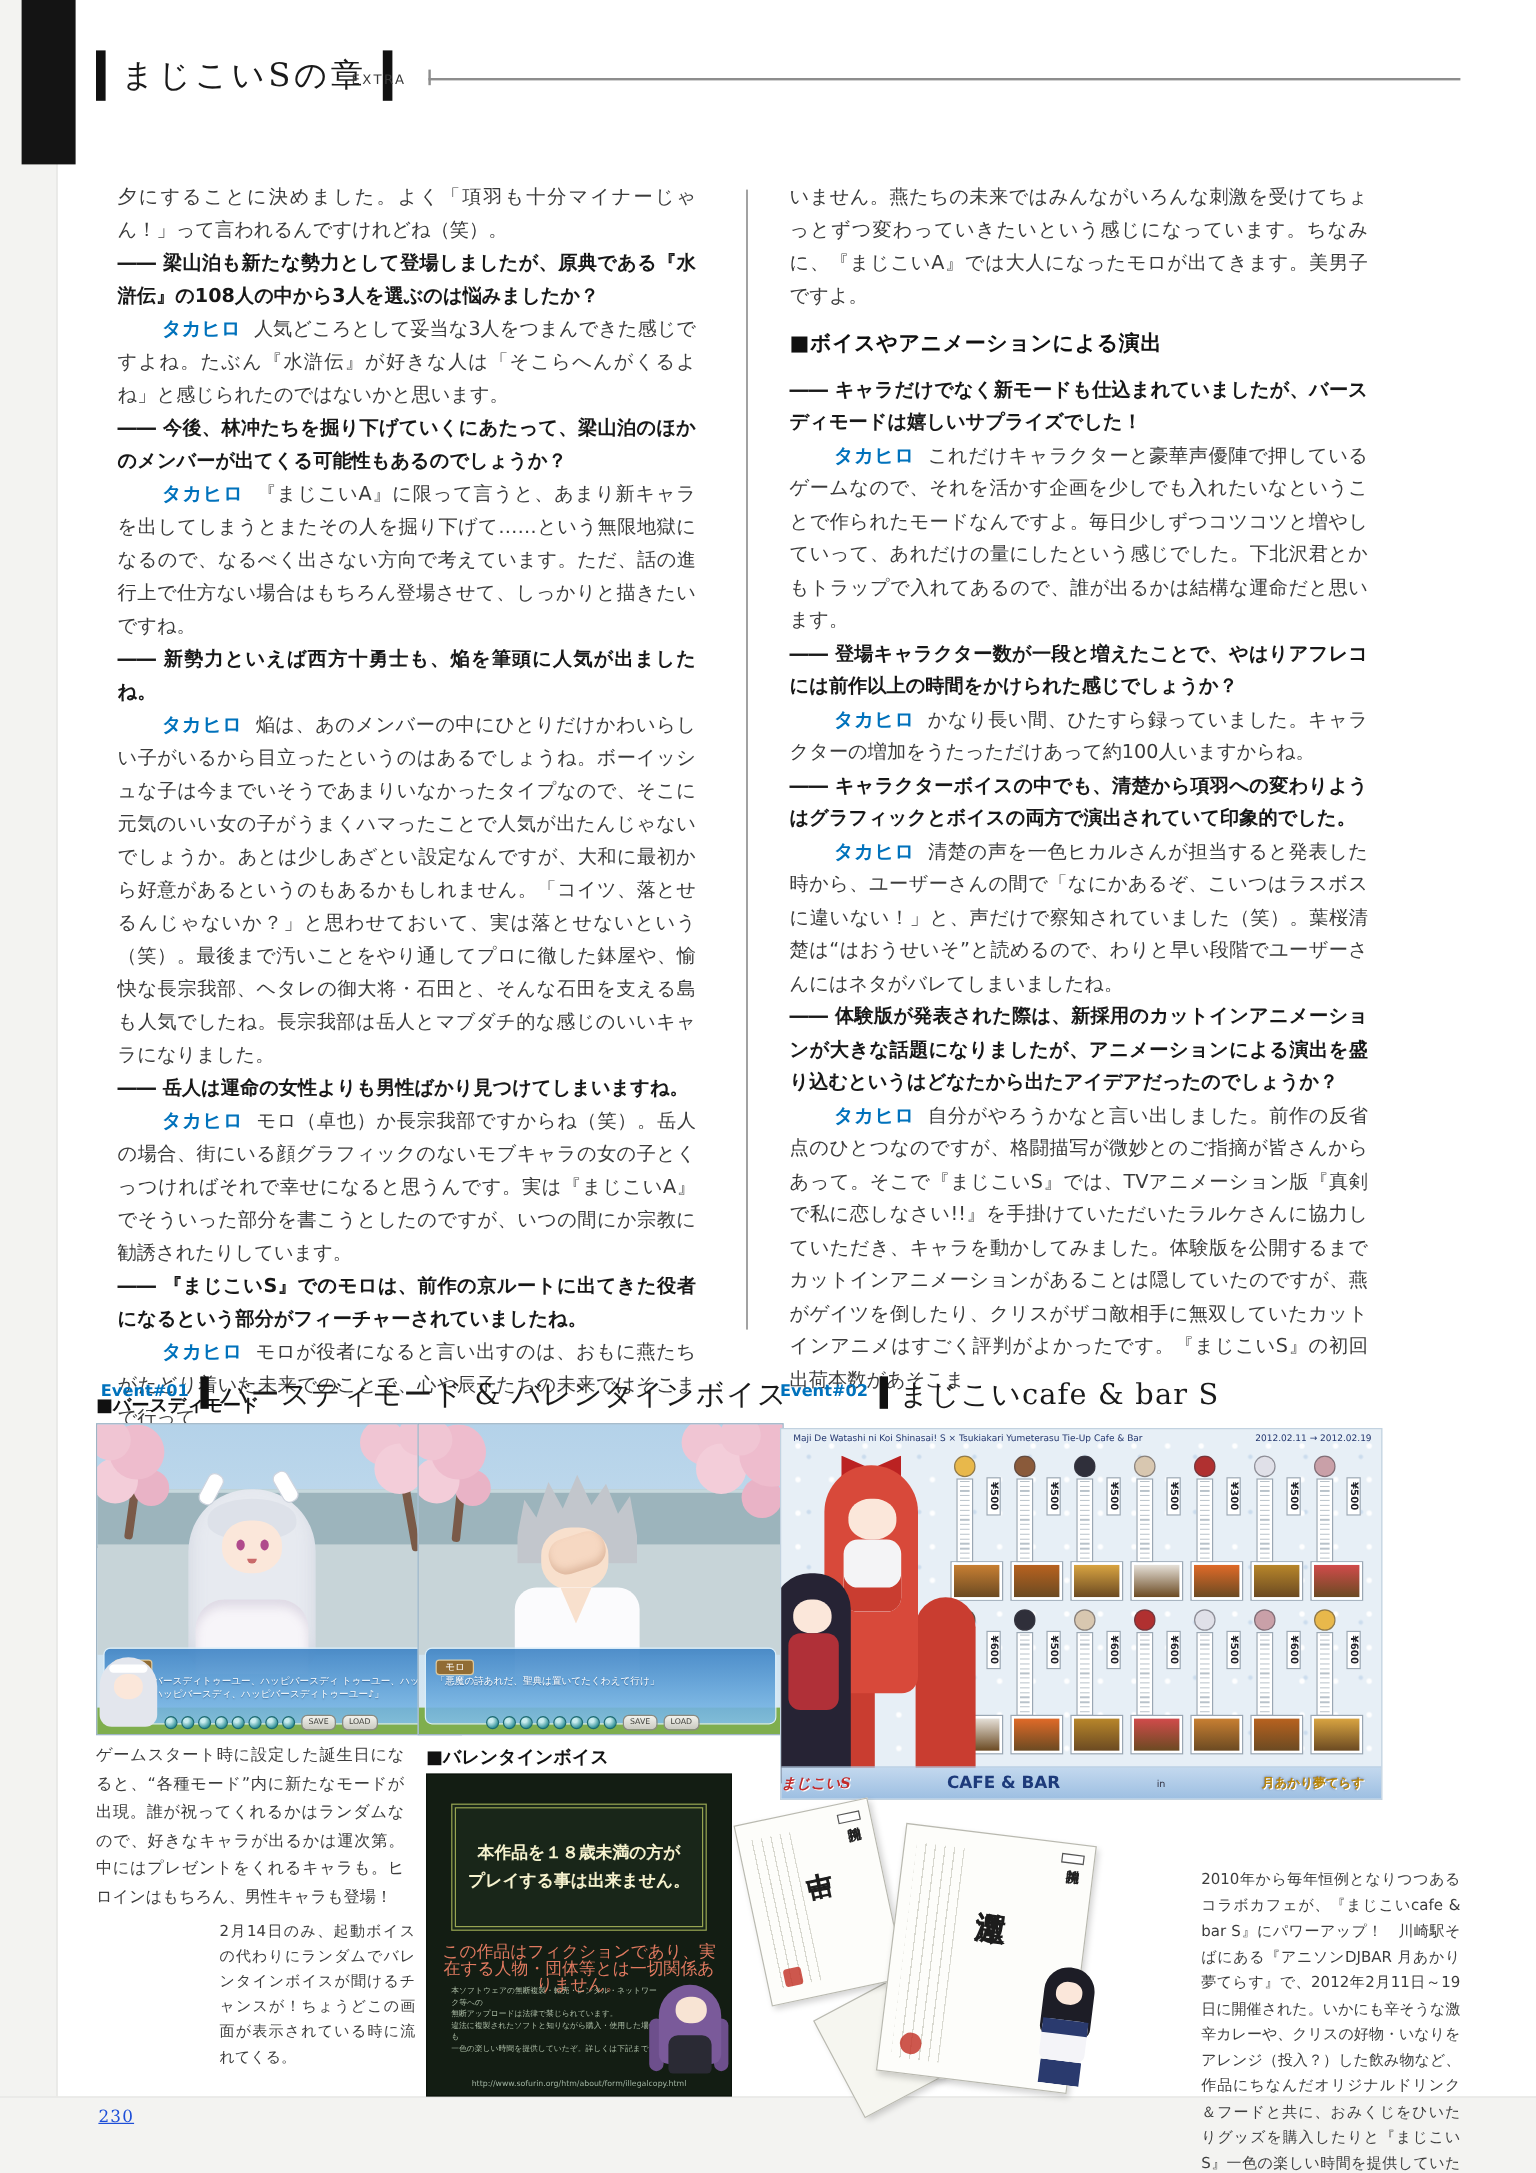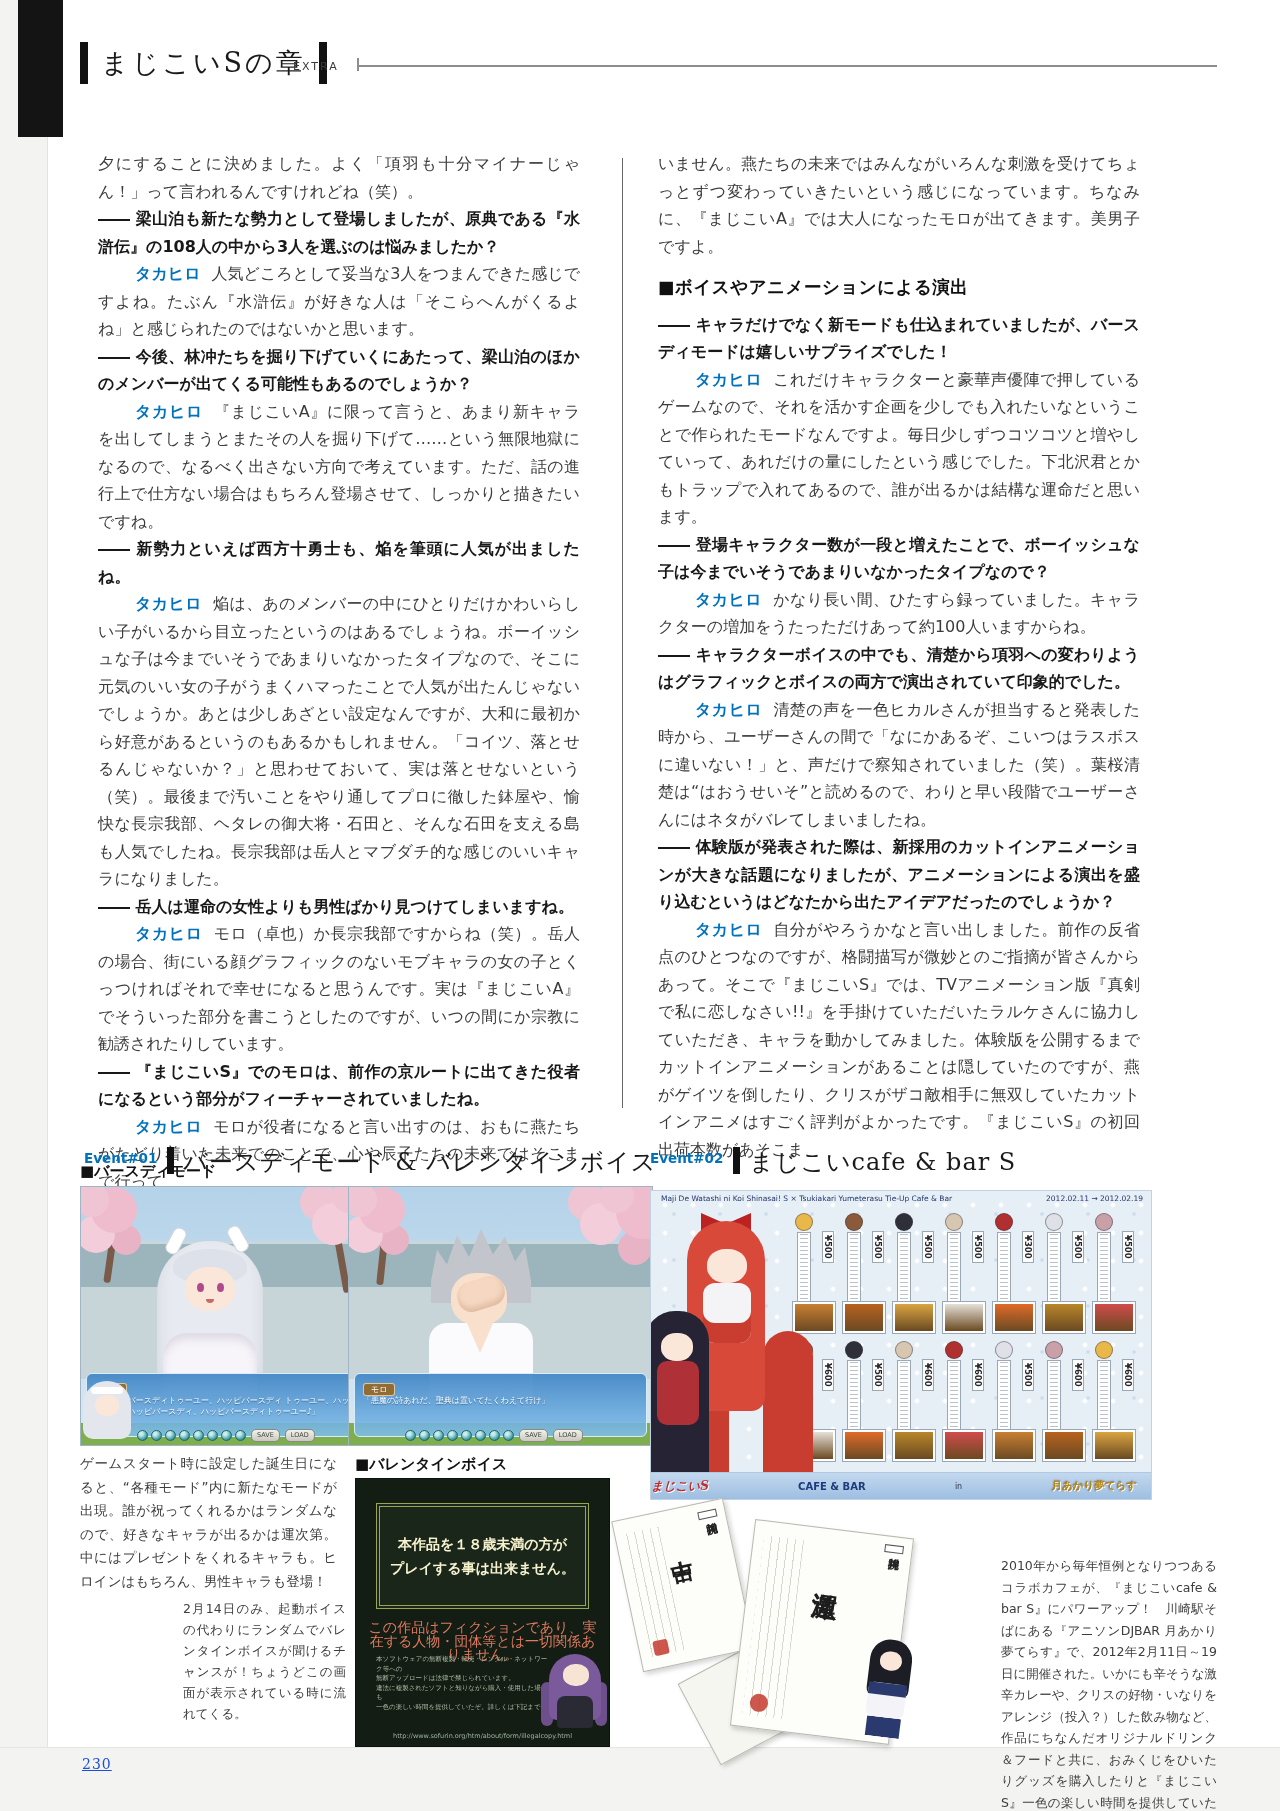--- a/index.html
+++ b/index.html
@@ -124,21 +124,21 @@
          background-position:2px 2px;background-repeat:repeat-y;}
   .price{position:absolute;right:2px;top:18px;writing-mode:vertical-rl;text-orientation:mixed;
          font-size:8.5px;font-weight:bold;color:#23232a;background:#fff;border:1px solid #9aa7b4;padding:3px 0;}
   .photo{position:absolute;left:2px;bottom:2px;width:38px;height:27px;border:2px solid #fff;
          box-shadow:0 0 0 1px #9aa7b4;}
   .poster-footer{position:absolute;left:0;right:0;bottom:0;height:26px;display:flex;align-items:center;
                  justify-content:space-between;gap:8px;padding-right:14px;
                  background:linear-gradient(#c3d8ee,#9dbfe2);border-top:1px solid #b0c8e0;}
   .lg-main{font-family:"DejaVu Serif",serif;font-weight:bold;font-size:12px;color:#c22a2a;
            text-shadow:1px 1px 0 #fff;font-style:italic;}
-  .lg-sub{font-size:10px;font-weight:bold;color:#1d3a7a;}
+  .lg-sub{font-size:14px;font-weight:bold;color:#1d3a7a;}
   .lg-in{font-size:8px;color:#334;}
   .lg-venue{font-size:10.5px;font-weight:bold;color:#b8860b;text-shadow:1px 1px 0 #fff,0 0 2px #335;}
   
   .pc1-hair{position:absolute;left:36px;top:30px;width:78px;height:190px;background:#d8493a;
             border-radius:40px 40px 14px 14px;box-shadow:-26px 90px 0 -10px #c93d30,62px 96px 0 -14px #c93d30;}
   .pc1-bow{position:absolute;left:50px;top:22px;width:50px;height:22px;background:#b22;
            clip-path:polygon(50% 50%,0 0,0 100%,50% 50%,100% 0,100% 100%);}
   .pc1-face{position:absolute;left:56px;top:58px;width:40px;height:34px;background:#fbe7da;border-radius:46%;}
   .pc1-body{position:absolute;left:52px;top:92px;width:48px;height:60px;background:#f4f4f6;border-radius:12px;
             box-shadow:inset 0 -20px 0 #c93d30;}
@@ -193,21 +193,21 @@
       <p class="para a"><span class="speaker">タカヒロ</span>モロ（卓也）か長宗我部ですからね（笑）。岳人の場合、街にいる顔グラフィックのないモブキャラの女の子とくっつければそれで幸せになると思うんです。実は『まじこいA』でそういった部分を書こうとしたのですが、いつの間にか宗教に勧誘されたりしています。</p>
       <p class="para q">―― 『まじこいS』でのモロは、前作の京ルートに出てきた役者になるという部分がフィーチャーされていましたね。</p>
       <p class="para a"><span class="speaker">タカヒロ</span>モロが役者になると言い出すのは、おもに燕たちがたどり着いた未来でのことで、心や辰子たちの未来ではそこまで行って</p>
     </div>
   <div class="abs col-divider"></div>
   <div class="col col-right" id="col-right">
       <p class="para plain">いません。燕たちの未来ではみんながいろんな刺激を受けてちょっとずつ変わっていきたいという感じになっています。ちなみに、『まじこいA』では大人になったモロが出てきます。美男子ですよ。</p>
       <p class="para heading">■ボイスやアニメーションによる演出</p>
       <p class="para q">―― キャラだけでなく新モードも仕込まれていましたが、バースディモードは嬉しいサプライズでした！</p>
       <p class="para a"><span class="speaker">タカヒロ</span>これだけキャラクターと豪華声優陣で押しているゲームなので、それを活かす企画を少しでも入れたいなということで作られたモードなんですよ。毎日少しずつコツコツと増やしていって、あれだけの量にしたという感じでした。下北沢君とかもトラップで入れてあるので、誰が出るかは結構な運命だと思います。</p>
-      <p class="para q">―― 登場キャラクター数が一段と増えたことで、ボーイッシュな子は今までいそうであまりいなかったタイプなので？</p>
+      <p class="para q">―― 登場キャラクター数が一段と増えたことで、やはりアフレコには前作以上の時間をかけられた感じでしょうか？</p>
       <p class="para a"><span class="speaker">タカヒロ</span>かなり長い間、ひたすら録っていました。キャラクターの増加をうたっただけあって約100人いますからね。</p>
       <p class="para q">―― キャラクターボイスの中でも、清楚から項羽への変わりようはグラフィックとボイスの両方で演出されていて印象的でした。</p>
       <p class="para a"><span class="speaker">タカヒロ</span>清楚の声を一色ヒカルさんが担当すると発表した時から、ユーザーさんの間で「なにかあるぞ、こいつはラスボスに違いない！」と、声だけで察知されていました（笑）。葉桜清楚は“はおうせいそ”と読めるので、わりと早い段階でユーザーさんにはネタがバレてしまいましたね。</p>
       <p class="para q">―― 体験版が発表された際は、新採用のカットインアニメーションが大きな話題になりましたが、アニメーションによる演出を盛り込むというはどなたから出たアイデアだったのでしょうか？</p>
       <p class="para a"><span class="speaker">タカヒロ</span>自分がやろうかなと言い出しました。前作の反省点のひとつなのですが、格闘描写が微妙とのご指摘が皆さんからあって。そこで『まじこいS』では、TVアニメーション版『真剣で私に恋しなさい!!』を手掛けていただいたラルケさんに協力していただき、キャラを動かしてみました。体験版を公開するまでカットインアニメーションがあることは隠していたのですが、燕がゲイツを倒したり、クリスがザコ敵相手に無双していたカットインアニメはすごく評判がよかったです。『まじこいS』の初回出荷本数があそこま</p>
     </div>
 
   <div class="event-head" style="left:84px;">
     <span class="event-tag">Event#01</span><span class="event-bar"></span><span class="event-title">バースディモード &amp; バレンタインボイス</span>
   </div>

